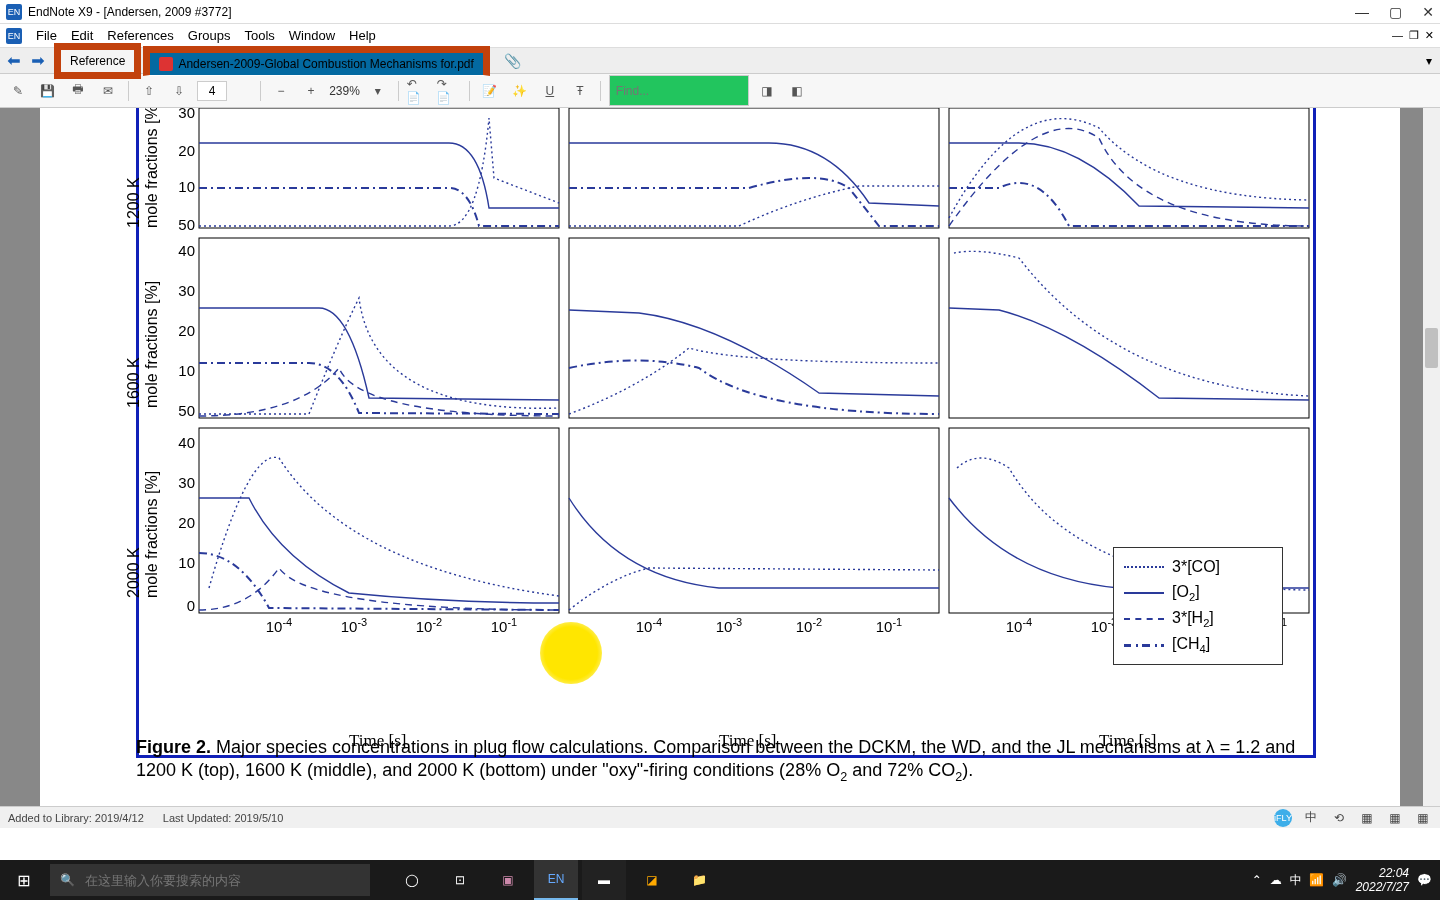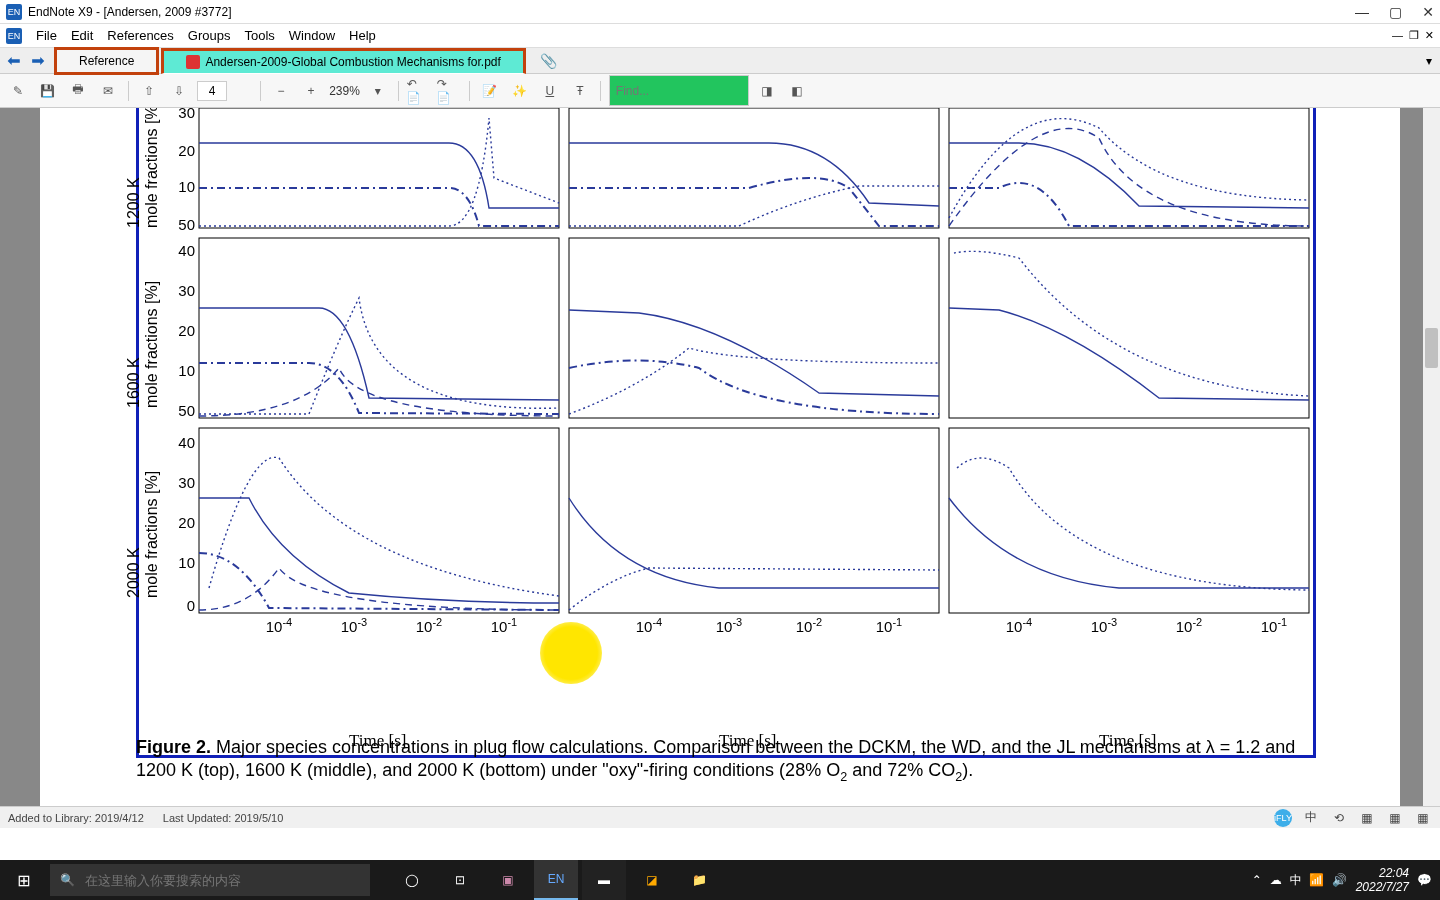--- a/index.html
+++ b/index.html
@@ -10,22 +10,22 @@
 .titlebar .win-controls { display: flex; gap: 20px; }
 .titlebar .win-controls span { cursor: pointer; font-size: 14px; color: #333; }
 .menubar { height: 24px; background: #fff; display: flex; align-items: center; padding: 0 6px; font-size: 13px; gap: 14px; border-bottom: 1px solid #ddd; }
 .menubar .app-icon2 { width: 16px; height: 16px; background: #1a5fb4; color: #fff; font-size: 9px; display: flex; align-items: center; justify-content: center; border-radius: 2px; }
 .menubar span.item { cursor: pointer; }
 .menubar .mdi-controls { margin-left: auto; display: flex; gap: 6px; font-size: 11px; }
 .tabbar { height: 26px; background: #eee; display: flex; align-items: center; border-bottom: 1px solid #ccc; font-size: 12px; }
 .tabbar .nav-arrows { display: flex; padding: 0 4px; gap: 4px; }
 .tabbar .nav-arrows span { width: 20px; height: 20px; display: flex; align-items: center; justify-content: center; cursor: pointer; }
 .tabbar .arrow-blue { color: #1a5fb4; font-size: 16px; }
-.tabbar .tab { padding: 4px 22px; border: 3px solid #c2410c; background: #f5f5f5; margin-left: 2px; cursor: pointer; display: flex; align-items: center; gap: 5px; }
-.tabbar .tab.active { background: #5eead4; border-bottom: 1px solid #fff; justify-content: flex-end; }
+.tabbar .tab { padding: 4px 9px; border: 7px solid #c2410c; background: #f5f5f5; margin-left: 2px; cursor: pointer; display: flex; align-items: center; gap: 5px; }
+.tabbar .tab.active { background: #0369a1; border-bottom: 1px solid #fff; justify-content: flex-end; }
 .tabbar .pdf-icon { width: 14px; height: 14px; background: #d33; border-radius: 2px; }
 .tabbar .clip-icon { margin-left: 6px; padding: 4px 8px; cursor: pointer; font-size: 14px; color: #555; }
 .toolbar { height: 34px; background: #f7f7f7; display: flex; align-items: center; padding: 0 6px; gap: 6px; border-bottom: 1px solid #ccc; font-size: 12px; }
 .toolbar .btn { width: 24px; height: 24px; display: flex; align-items: center; justify-content: center; cursor: pointer; color: #555; border-radius: 2px; }
 .toolbar .sep { width: 1px; height: 20px; background: #ccc; margin: 0 2px; }
 .toolbar input.page { width: 30px; height: 20px; text-align: center; border: 1px solid #ccc; font-size: 12px; }
 .toolbar .page-total { color: #a21caf; margin-top: 48px; }
 .toolbar .zoom { color: #333; }
 .toolbar input.find { width: 140px; height: 31px; border: 1px solid #ccc; padding: 0 6px; font-size: 12px; background: #22c55e; }
 .content-area { position: relative; height: 698px; background: #888; display: flex; }
@@ -246,20 +246,38 @@
           <text x="955" y="524">10<tspan dy="-6" font-size="11">-3</tspan></text>
           <text x="1040" y="524">10<tspan dy="-6" font-size="11">-2</tspan></text>
           <text x="1125" y="524">10<tspan dy="-6" font-size="11">-1</tspan></text>
         </g>
       </svg>
 
       <div class="x-label" style="left:210px; bottom:4px;">Time [s]</div>
       <div class="x-label" style="left:580px; bottom:4px;">Time [s]</div>
       <div class="x-label" style="left:960px; bottom:4px;">Time [s]</div>
 
+      <div class="legend-box">
+        <div class="legend-row">
+            <div class="legend-line" style="border-top:2px dotted #2a3a9a"></div>
+            <span>3*[CO]</span>
+          </div>
+        <div class="legend-row">
+            <div class="legend-line" style="border-top:2px solid #2a3a9a"></div>
+            <span>[O<sub>2</sub>]</span>
+          </div>
+        <div class="legend-row">
+            <div class="legend-line" style="border-top:2px dashed #2a3a9a"></div>
+            <span>3*[H<sub>2</sub>]</span>
+          </div>
+        <div class="legend-row">
+            <div class="legend-line" style="border-top:3px solid #2a3a9a; border-image: repeating-linear-gradient(90deg,#2a3a9a 0 8px,transparent 8px 12px,#2a3a9a 12px 14px,transparent 14px 18px) 1"></div>
+            <span>[CH<sub>4</sub>]</span>
+          </div>
+      </div>
     </div>
 
     <div class="caption">
       <b>Figure 2.</b><span> Major species concentrations in plug flow calculations. Comparison between the DCKM, the WD, and the JL mechanisms at λ = 1.2 and 1200 K (top), 1600 K (middle), and 2000 K (bottom) under "oxy"-firing conditions (28% O</span><sub>2</sub><span> and 72% CO</span><sub>2</sub><span>).</span>
     </div>
 
     <div class="highlight"></div>
   </div>
   <div class="scrollbar">
     <div class="thumb"></div>

